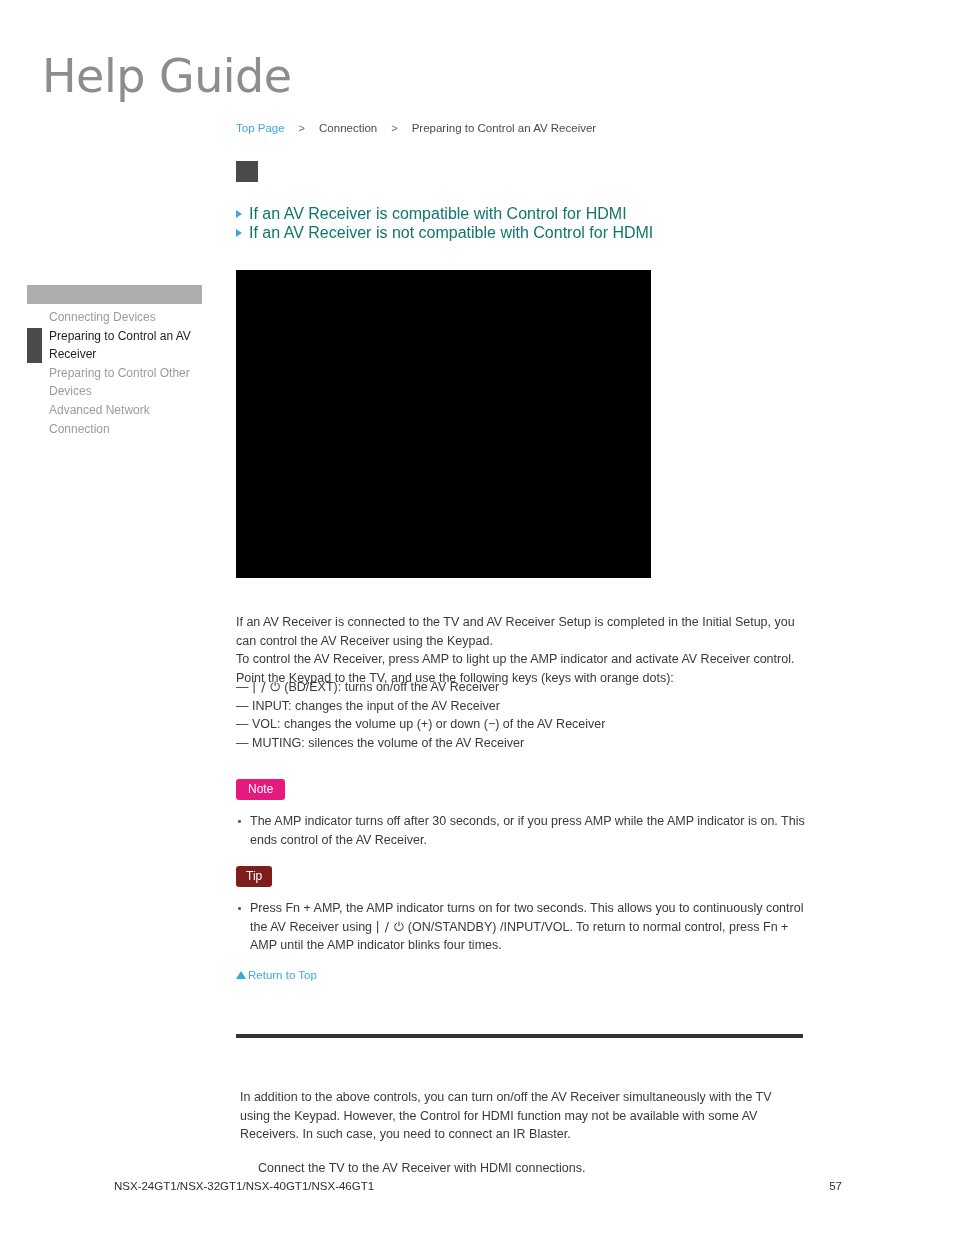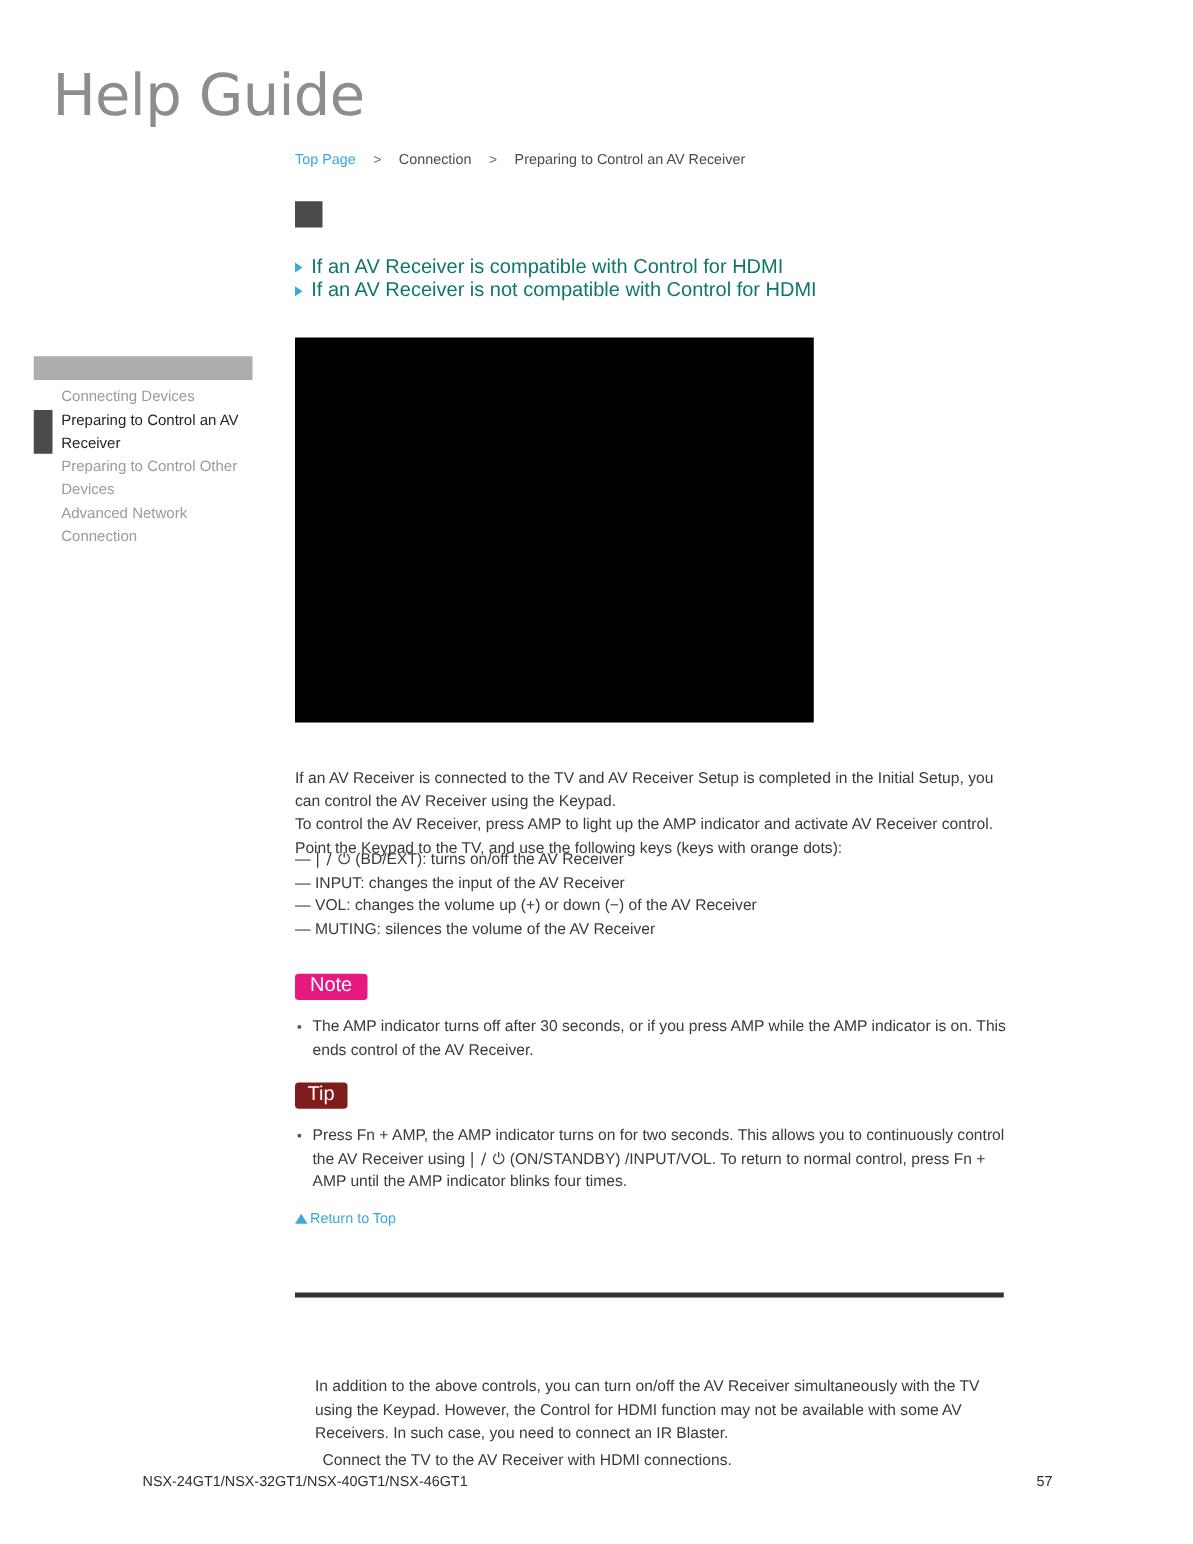--- a/index.html
+++ b/index.html
@@ -195,21 +195,21 @@
   }
   .callout-tip {
     position: absolute;
     left: 236px;
     top: 866px;
     width: 570px;
   }
   .badge {
     display: inline-block;
     color: #ffffff;
-    font-size: 16px;
+    font-size: 12px;
     line-height: 18px;
     padding: 1px 12px 2px 12px;
     border-radius: 3px;
   }
   .badge-note { background: #e6197e; }
   .badge-tip  { background: #7f1d1d; padding-left: 10px; padding-right: 10px; }
   .callout-body {
     margin-top: 12px;
     font-size: 12.5px;
     line-height: 18.6px;
@@ -264,21 +264,21 @@
   
   .lower-copy {
     position: absolute;
     left: 236px;
     top: 1084px;
     width: 570px;
     font-size: 12.5px;
     line-height: 18.6px;
     color: #3a3a3a;
   }
-  .lower-copy p { margin: 16px; }
+  .lower-copy p { margin: 4px; }
 
   
   .step-caption {
     position: absolute;
     left: 258px;
     top: 1159px;
     width: 560px;
     font-size: 12.5px;
     line-height: 18px;
     color: #3a3a3a;

